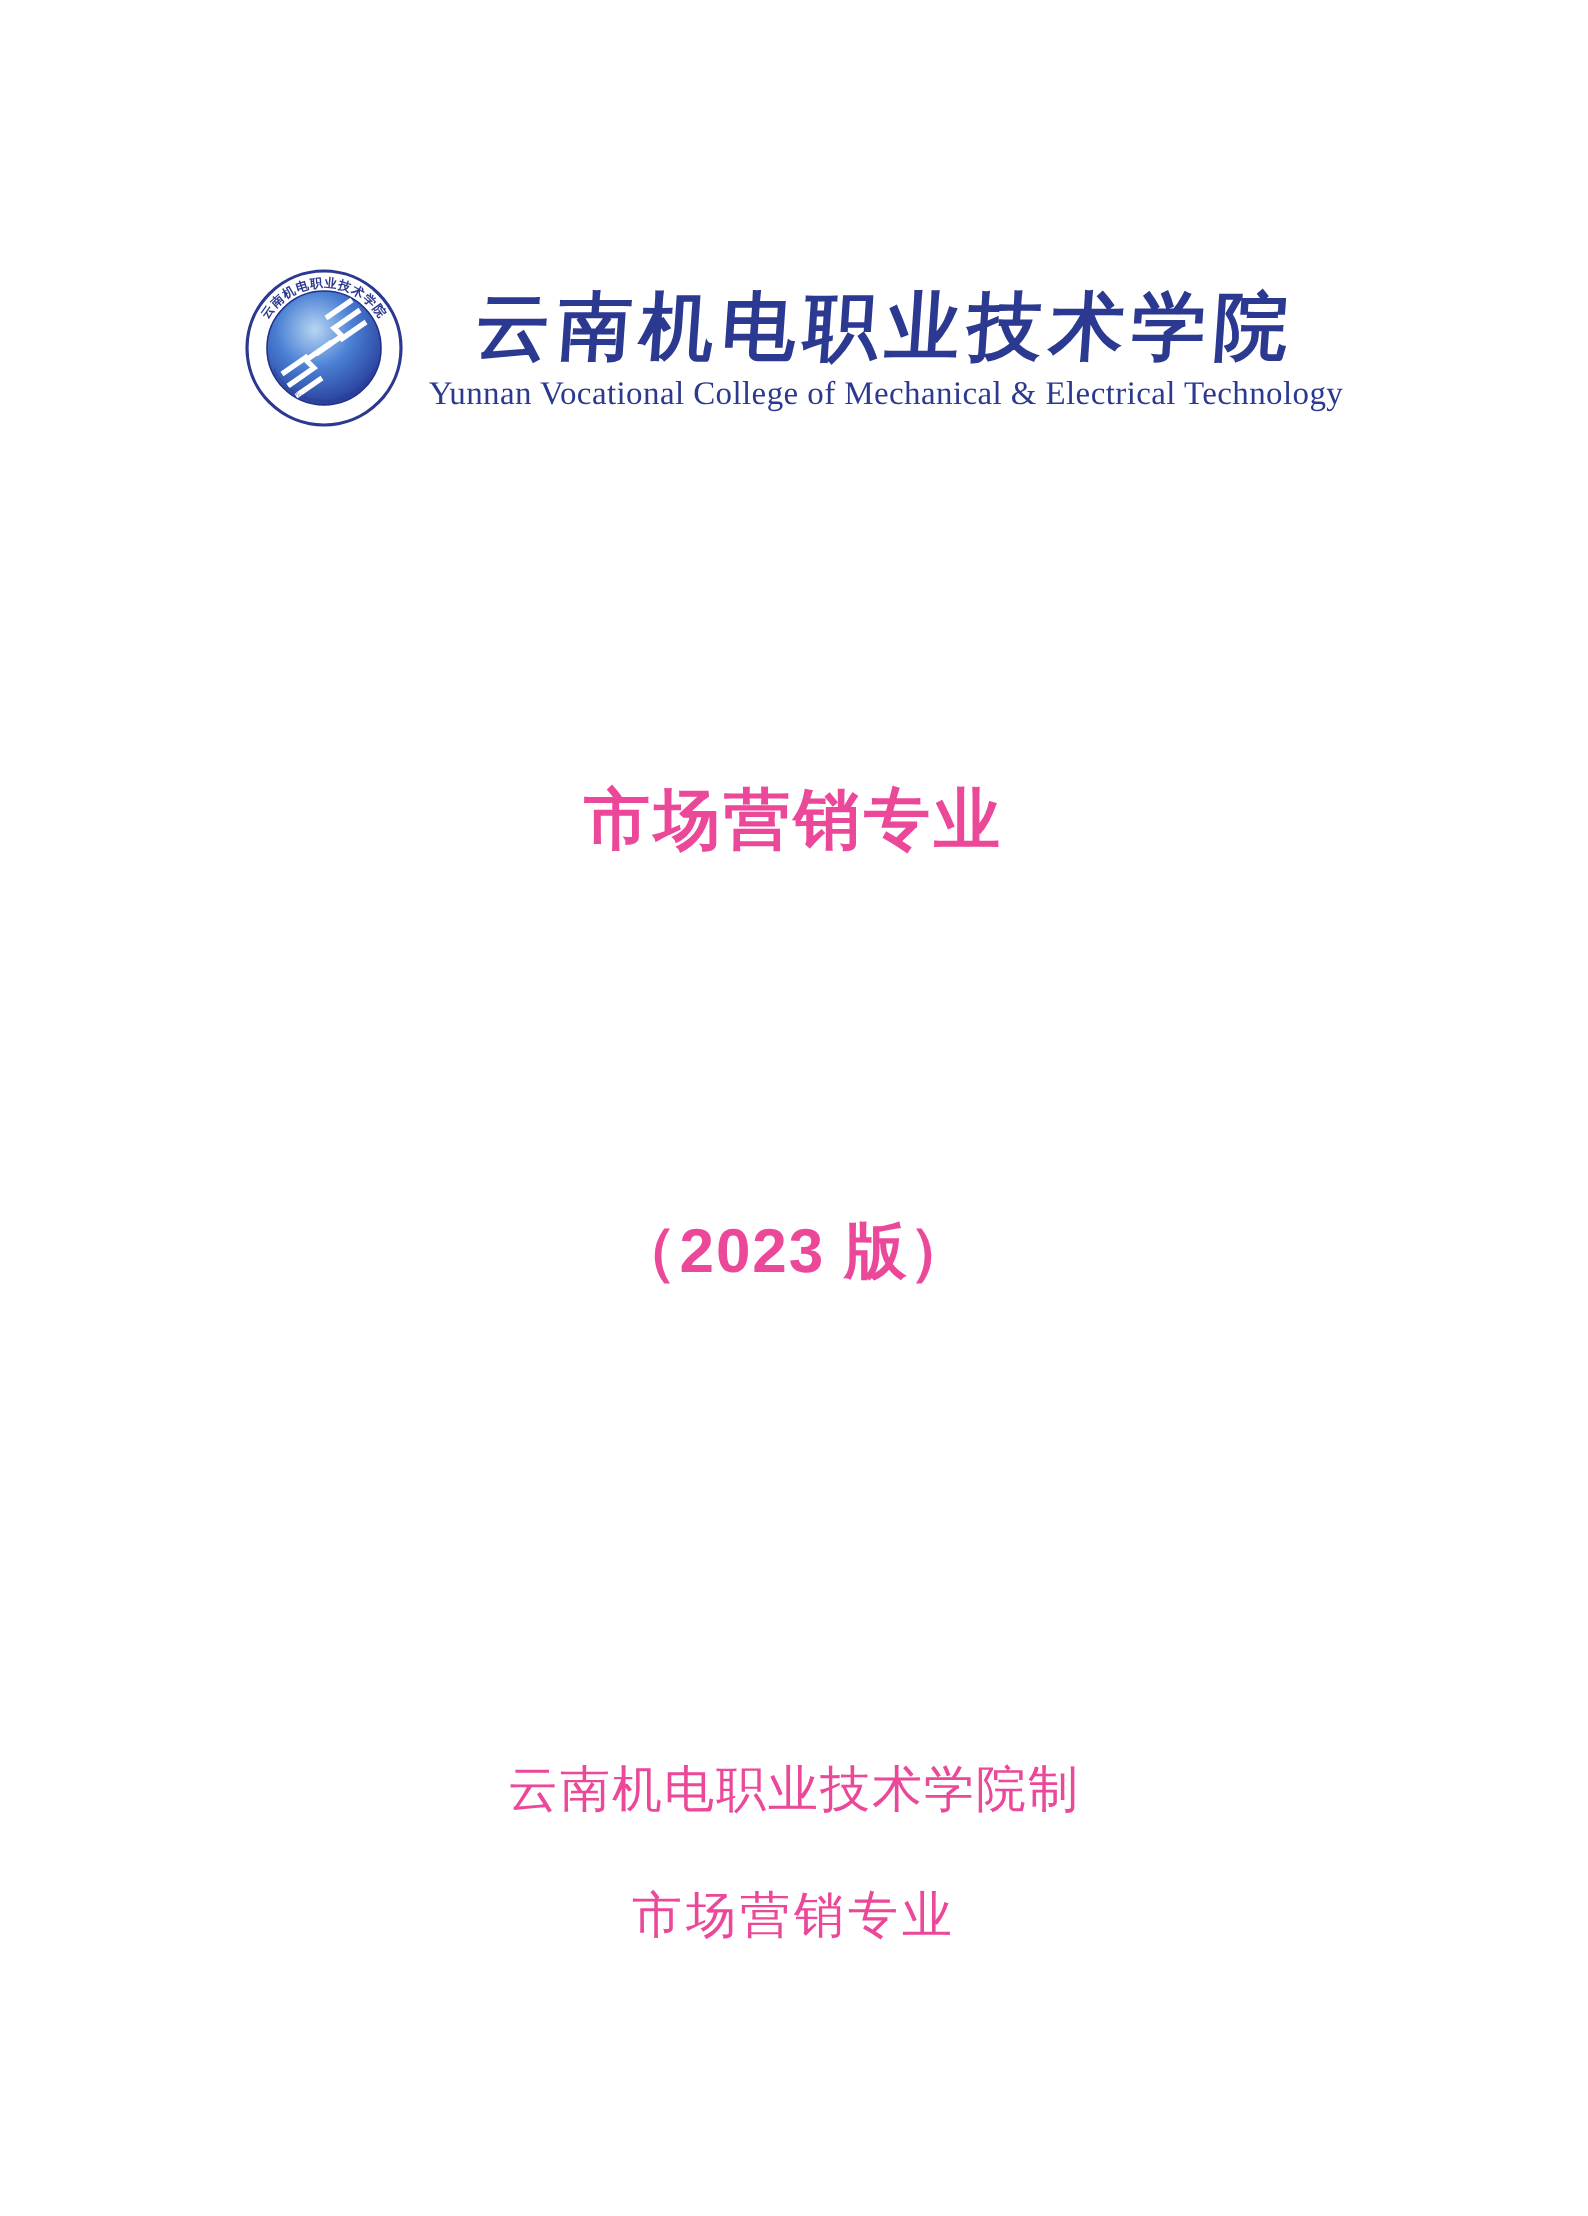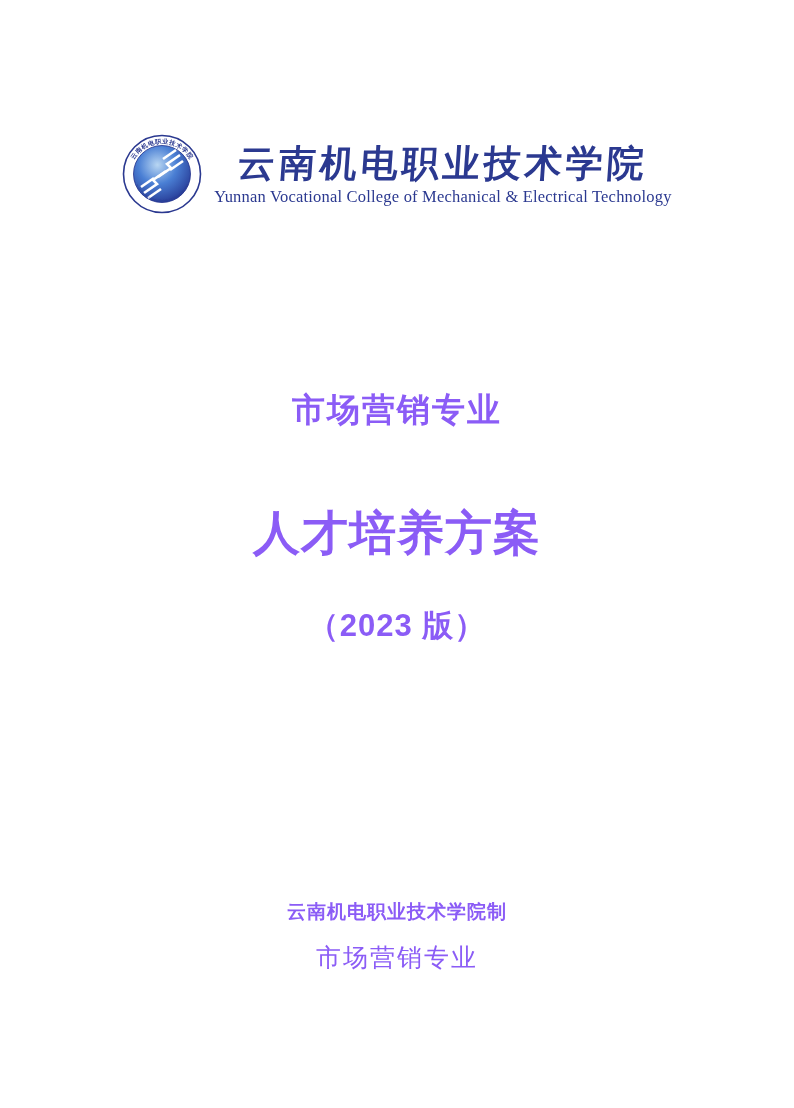--- a/index.html
+++ b/index.html
@@ -54,21 +54,21 @@
     line-height: 22px;
     white-space: nowrap;
     letter-spacing: 0.2px;
   }
   
   .line {
     position: absolute;
     left: 0;
     width: 100%;
     text-align: center;
-    color: #8b5cf6;
+    color: #ec4899;
     white-space: nowrap;
   }
   .major-line {
     top: 388px;
     font-size: 33px;
     font-weight: bold;
     letter-spacing: 2px;
   }
   .main-title {
     top: 502px;
@@ -76,23 +76,23 @@
     font-weight: bold;
     letter-spacing: 1px;
   }
   .edition-line {
     top: 605px;
     font-size: 31px;
     font-weight: bold;
     letter-spacing: 1px;
   }
   .footer-issuer {
-    top: 899px;
-    font-size: 19px;
-    font-weight: bold;
+    top: 878px;
+    font-size: 25px;
+    font-weight: normal;
     letter-spacing: 1px;
   }
   .footer-date {
     top: 941px;
     font-size: 25px;
     font-weight: normal;
     letter-spacing: 2px;
   }
 </style>
 </head>
@@ -135,21 +135,20 @@
     </svg>
 
     <div class="header-text">
       <div class="college-name-zh">云南机电职业技术学院</div>
       <div class="college-name-en">Yunnan Vocational College of Mechanical &amp; Electrical Technology</div>
     </div>
   </div>
 
   <div class="line major-line">市场营销专业</div>
 
-  <div class="line main-title">人才培养方案</div>
 
   <div class="line edition-line">（2023 版）</div>
 
   <div class="line footer-issuer">云南机电职业技术学院制</div>
 
   <div class="line footer-date">市场营销专业</div>
 
 </div>
 
 </body></html>

